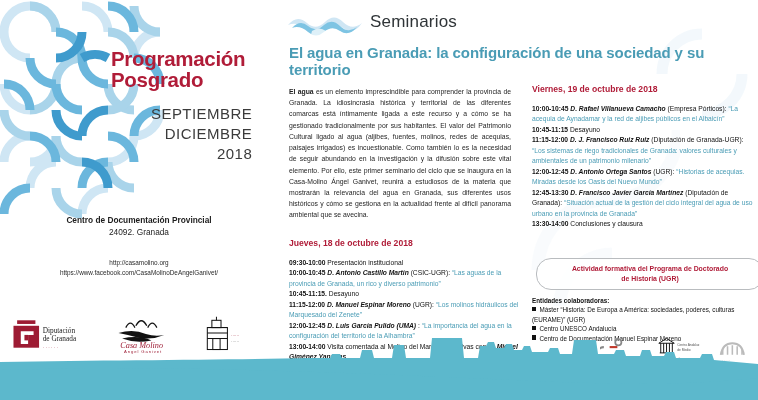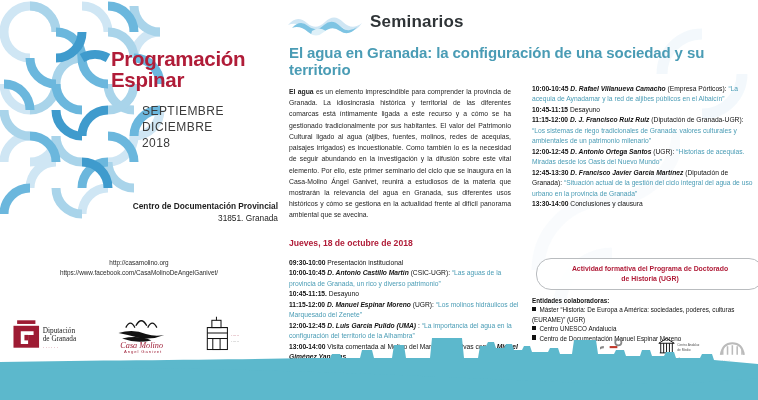--- a/index.html
+++ b/index.html
@@ -21,42 +21,42 @@
   .skyline{position:absolute;left:0;bottom:0;width:758px;height:80px;}
 
   
   .left-col{position:absolute;left:0;top:0;width:278px;height:400px;}
   .brand{position:absolute;left:111px;top:48px;width:160px;}
   .brand-title{
     color:#b01c38;font-weight:bold;font-size:20.5px;line-height:1.04;
     letter-spacing:-.3px;
   }
   .brand-dates{
-    position:absolute;left:142px;top:104px;
-    color:#3b3b3b;font-size:12px;line-height:1.33;letter-spacing:.45px;
+    position:absolute;left:151px;top:104px;
+    color:#3b3b3b;font-size:15px;line-height:1.33;letter-spacing:.45px;text-align:right;
   }
 
   .venue{
-    position:absolute;left:0;top:200px;width:278px;text-align:right;
+    position:absolute;left:0;top:214px;width:278px;text-align:center;
     color:#1d1d1d;font-size:8.3px;line-height:1.5;
   }
   .venue .b{font-weight:bold;}
   .links{
     position:absolute;left:0;top:258px;width:278px;text-align:center;
     color:#2b2b2b;font-size:6.4px;line-height:1.55;
   }
 
   .logos-left{position:absolute;left:8px;top:306px;width:250px;height:56px;
     display:flex;align-items:center;gap:30px;}
   .logo-box{position:relative;height:46px;}
 
   
   .seminarios{
     position:absolute;left:370px;top:12px;
-    font-size:17px;color:#2f3437;letter-spacing:.2px;font-weight:700;
+    font-size:17px;color:#2f3437;letter-spacing:.2px;font-weight:400;
   }
   .main-title{
     position:absolute;left:289px;top:44px;width:470px;
     color:#4a9cb5;font-weight:bold;font-size:15px;letter-spacing:-.1px;
   }
 
   .intro{
     position:absolute;left:289px;top:86px;width:222px;
     color:#1f1f1f;font-size:6.85px;line-height:1.64;text-align:justify;
   }
@@ -167,29 +167,29 @@
     <path d="M2 17 q9 -11 19 -2 q9 8 18 -1 q9 -9 18 0 q9 9 19 1 q-9 13 -19 5 q-9 -7 -18 1 q-9 8 -18 0 q-10 -8 -19 -4z" fill="#cfe6f4"></path>
     <path d="M6 20 q8 -9 16 -2 q8 7 16 -1 q8 -7 16 1 q8 8 17 1 q-8 10 -17 4 q-8 -6 -16 1 q-8 7 -16 0 q-8 -7 -16 -4z" fill="#7ec4e3"></path>
     <path d="M26 23 q7 -5 14 0 q7 5 14 0 q6 6 -1 8 q-7 2 -13 -1 q-6 -3 -11 0 q-6 2 -3 -7z" fill="#ffffff" opacity=".75"></path>
   </svg>
   <div class="seminarios">Seminarios</div>
   <div class="main-title">El agua en Granada: la configuración de una sociedad y su territorio</div>
 
   <div class="left-col">
     <div class="brand">
       <div class="brand-title">Programación</div>
-      <div class="brand-title">Espinar</div>
+      <div class="brand-title">Posgrado</div>
     </div>
     <div class="brand-dates" style="white-space:pre-line">SEPTIEMBRE
 DICIEMBRE
 2018</div>
 
     <div class="venue">
       <div class="b">Centro de Documentación Provincial</div>
-      <div>31851. Granada</div>
+      <div>24092. Granada</div>
     </div>
     <div class="links">
       <div>http://casamolino.org</div>
       <div>https://www.facebook.com/CasaMolinoDeAngelGanivet/</div>
     </div>
 
     <div class="logos-left">
 
       <svg class="logo-box" width="82" height="46" viewBox="0 0 82 46">
         <rect x="10" y="8" width="20" height="4" fill="#9d1b33"></rect>
@@ -237,20 +237,21 @@
         <p><span class="time">09:30-10:00</span> <span class="plain">Presentación institucional</span></p>
         <p><span class="time">10:00-10:45</span> <span class="who">D. Antonio Castillo Martín</span> <span class="plain">(CSIC-UGR):</span> <span class="talk">“Las aguas de la provincia de Granada, un rico y diverso patrimonio”</span></p>
         <p><span class="time">10:45-11:15.</span> <span class="plain">Desayuno</span></p>
         <p><span class="time">11:15-12:00</span> <span class="who">D. Manuel Espinar Moreno</span> <span class="plain">(UGR):</span> <span class="talk">“Los molinos hidráulicos del Marquesado del Zenete”</span></p>
         <p><span class="time">12:00-12:45</span> <span class="who">D. Luis García Pulido (UMA)</span> <span class="plain">:</span> <span class="talk">“La importancia del agua en la configuración del territorio de la Alhambra”</span></p>
         <p><span class="time">13:00-14:00</span> <span class="plain">Visita comentada al Molino del Marqués de Rivas con </span><span class="who">D. Miguel Giménez Yanguas</span></p>
       </div>
   </div>
 
   <div class="col-fri">
+    <div class="day-head">Viernes, 19 de octubre de 2018</div>
     <div class="sched" id="fri-list">
         <p><span class="time">10:00-10:45</span> <span class="who">D. Rafael Villanueva Camacho</span> <span class="plain">(Empresa Pórticos):</span> <span class="talk">“La acequia de Aynadamar y la red de aljibes públicos en el Albaicín”</span></p>
         <p><span class="time">10:45-11:15</span> <span class="plain">Desayuno</span></p>
         <p><span class="time">11:15-12:00</span> <span class="who">D. J. Francisco Ruiz Ruiz</span> <span class="plain">(Diputación de Granada-UGR):</span> <span class="talk">“Los sistemas de riego tradicionales de Granada: valores culturales y ambientales de un patrimonio milenario”</span></p>
         <p><span class="time">12:00-12:45</span> <span class="who">D. Antonio Ortega Santos</span> <span class="plain">(UGR):</span> <span class="talk">“Historias de acequias. Miradas desde los Oasis del Nuevo Mundo”</span></p>
         <p><span class="time">12:45-13:30</span> <span class="who">D. Francisco Javier García Martínez</span> <span class="plain">(Diputación de Granada):</span> <span class="talk">“Situación actual de la gestión del ciclo integral del agua de uso urbano en la provincia de Granada”</span></p>
         <p><span class="time">13:30-14:00</span> <span class="plain">Conclusiones y clausura</span></p>
       </div>
   </div>
 

